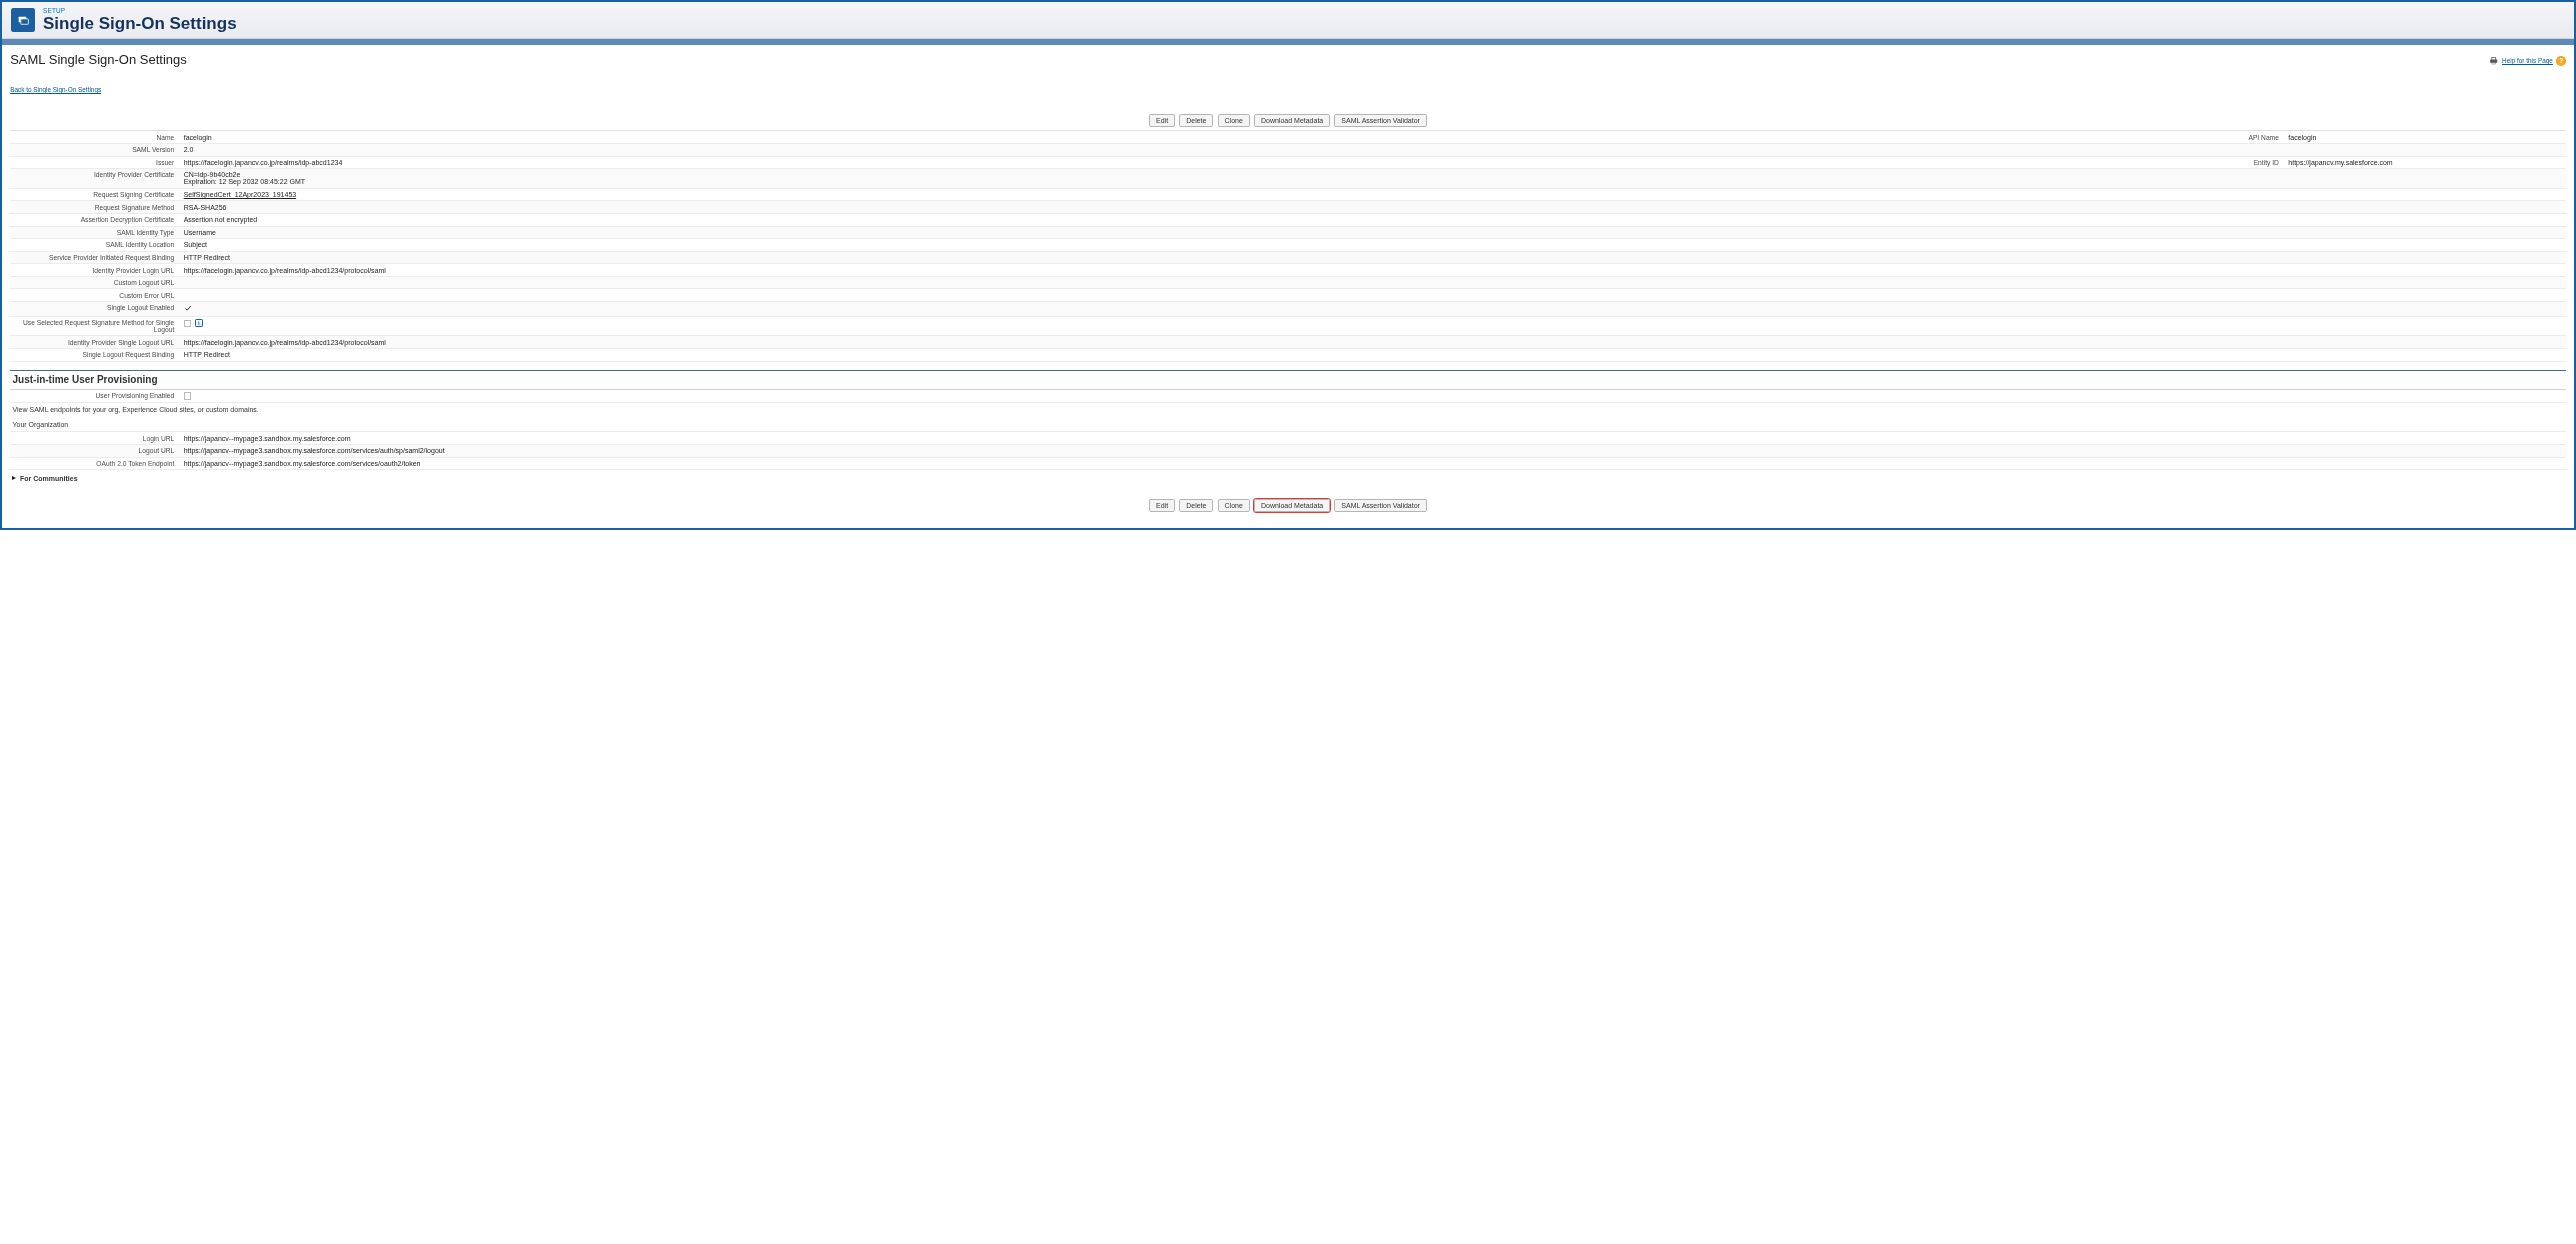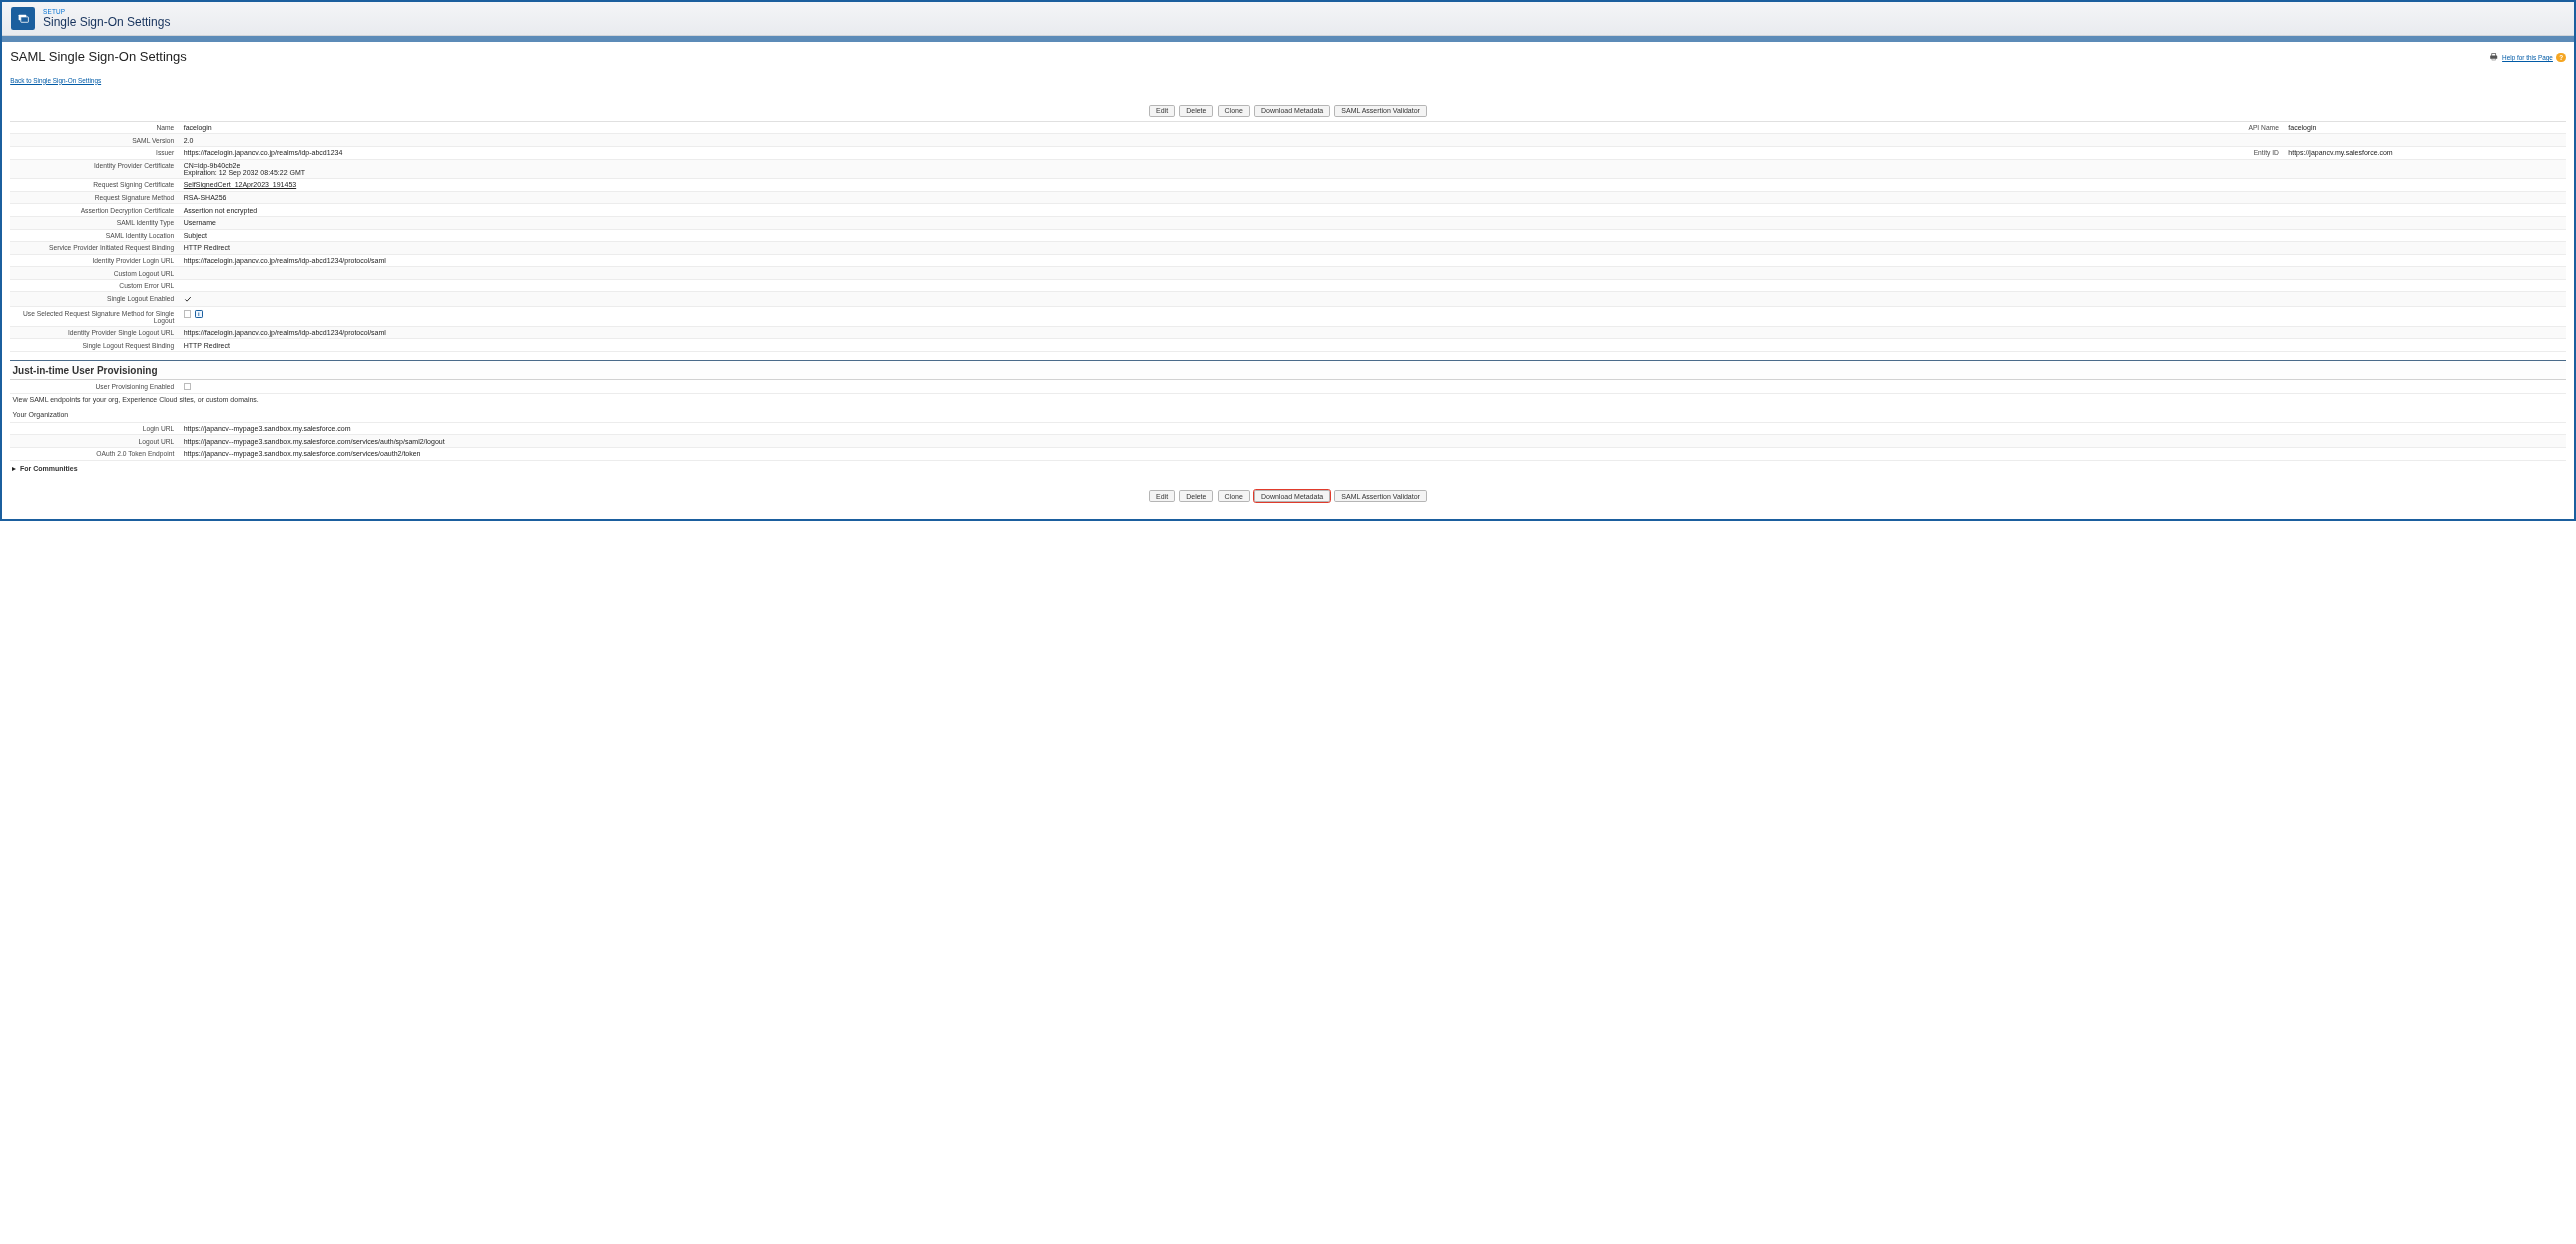--- a/index.html
+++ b/index.html
@@ -20,32 +20,32 @@
   }
   .app-icon {
     width: 23.4px; height: 23.4px;
     background: #1b5f9e;
     border-radius: 2.3px;
     display:flex; align-items:center; justify-content:center;
     color:#fff;
   }
   .app-icon svg { width: 13px; height: 13px; fill:#fff; }
   .setup-breadcrumb { font-size: 6.4px; color:#0070d2; font-weight:500; letter-spacing:0.2px; }
-  .page-title-top { font-size: 12px; font-weight:400; color:#16325c; }
+  .page-title-top { font-size: 17px; font-weight:700; color:#16325c; }
   .blue-strip {
     height: 5.9px;
     background: #4a7eb0;
     opacity:0.9;
   }
   .content {
     padding: 7px 8.2px 11.7px 8.2px;
     background:#fff;
   }
   .page-hdr-row { display:flex; justify-content:space-between; align-items:flex-start; }
-  .page-main-title { font-size: 13px; color:#222; font-weight:400; margin-bottom:13px;}
+  .page-main-title { font-size: 13px; color:#222; font-weight:400; margin-bottom:19px;}
   .back-link { font-size:6.4px; color:#015ba7; text-decoration:underline; cursor:pointer; }
   .help-area { display:flex; align-items:center; gap:3.5px; margin-top:3.5px; }
   .help-area a { font-size:6.4px; color:#015ba7; text-decoration:underline; }
   .help-q {
     display:inline-flex; width:9.4px; height:9.4px; border-radius:50%;
     background:#f5a623; color:#fff; font-weight:bold; font-size:6.4px;
     align-items:center; justify-content:center;
   }
   .print-icon svg { width:9.4px; height:9.4px; fill:#555; }
   .btn-row { text-align:center; margin:21px 0 3.5px 0; }

